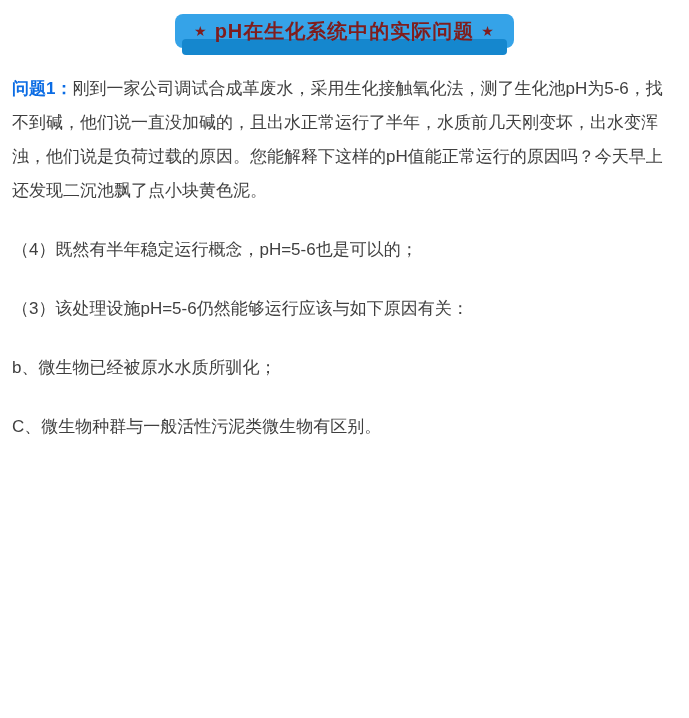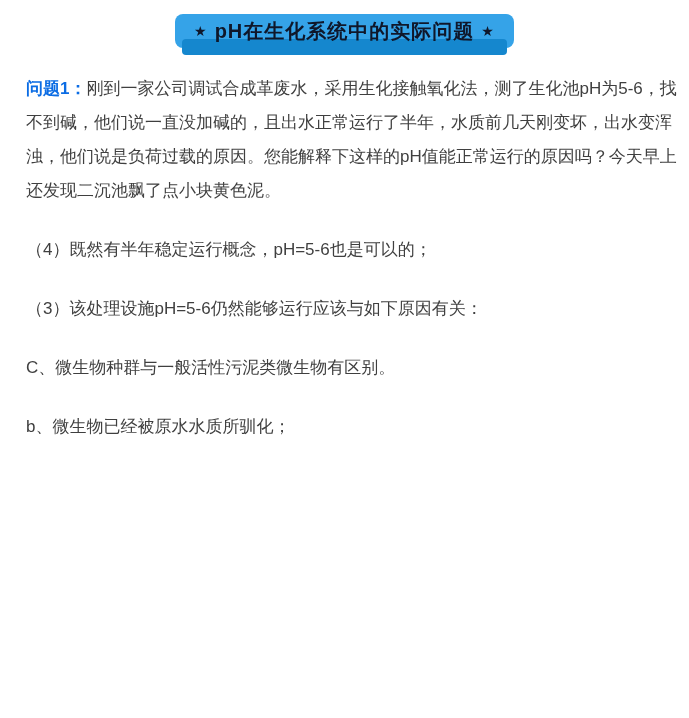--- a/index.html
+++ b/index.html
@@ -19,21 +19,21 @@
   .banner-row {
     text-align: center;
     padding-top: 14px;
     margin-bottom: 24px;
   }
   .banner {
     position: relative;
     display: inline-block;
     z-index: 0;
     background: var(--banner-bg, #35a3e8);
-    color: #0f172a;
+    color: #7f1d1d;
     font-weight: bold;
     font-size: 20px;
     line-height: 34px;
     padding: 0 12px;
     border-radius: 8px;
     letter-spacing: 1px;
     white-space: nowrap;
   }
   .banner::after {
     content: "";
@@ -53,21 +53,21 @@
     margin: 0 7px;
   }
   .content {
     padding: 0 10px 20px 10px;
     font-size: 17px;
     line-height: 34px;
     color: #3f3f3f;
     text-align: left;
   }
   .content p {
-    margin: 0 0 25px 16px;
+    margin: 0 0 25px 2px;
   }
   .blue-bold {
     color: #0b6ce4;
     font-weight: bold;
   }
 </style>
 </head>
 <body>
 
 <div class="page">
@@ -82,19 +82,19 @@
 
     <p><span class="blue-bold">问题1：</span><span>刚到一家公司调试合成革废水，采用生化接触氧化法，测了生化池pH为5-6，找不到碱，他们说一直没加碱的，且出水正常运行了半年，水质前几天刚变坏，出水变浑浊，他们说是负荷过载的原因。您能解释下这样的pH值能正常运行的原因吗？今天早上还发现二沉池飘了点小块黄色泥。</span></p>
 
 
     <p>（4）既然有半年稳定运行概念，pH=5-6也是可以的；</p>
 
 
     <p>（3）该处理设施pH=5-6仍然能够运行应该与如下原因有关：</p>
 
 
+    <p>b、微生物已经被原水水质所驯化；</p>
+
     <p>C、微生物种群与一般活性污泥类微生物有区别。</p>
-
-    <p>b、微生物已经被原水水质所驯化；</p>
 
 
   </div>
 </div>
 
 </body></html>

